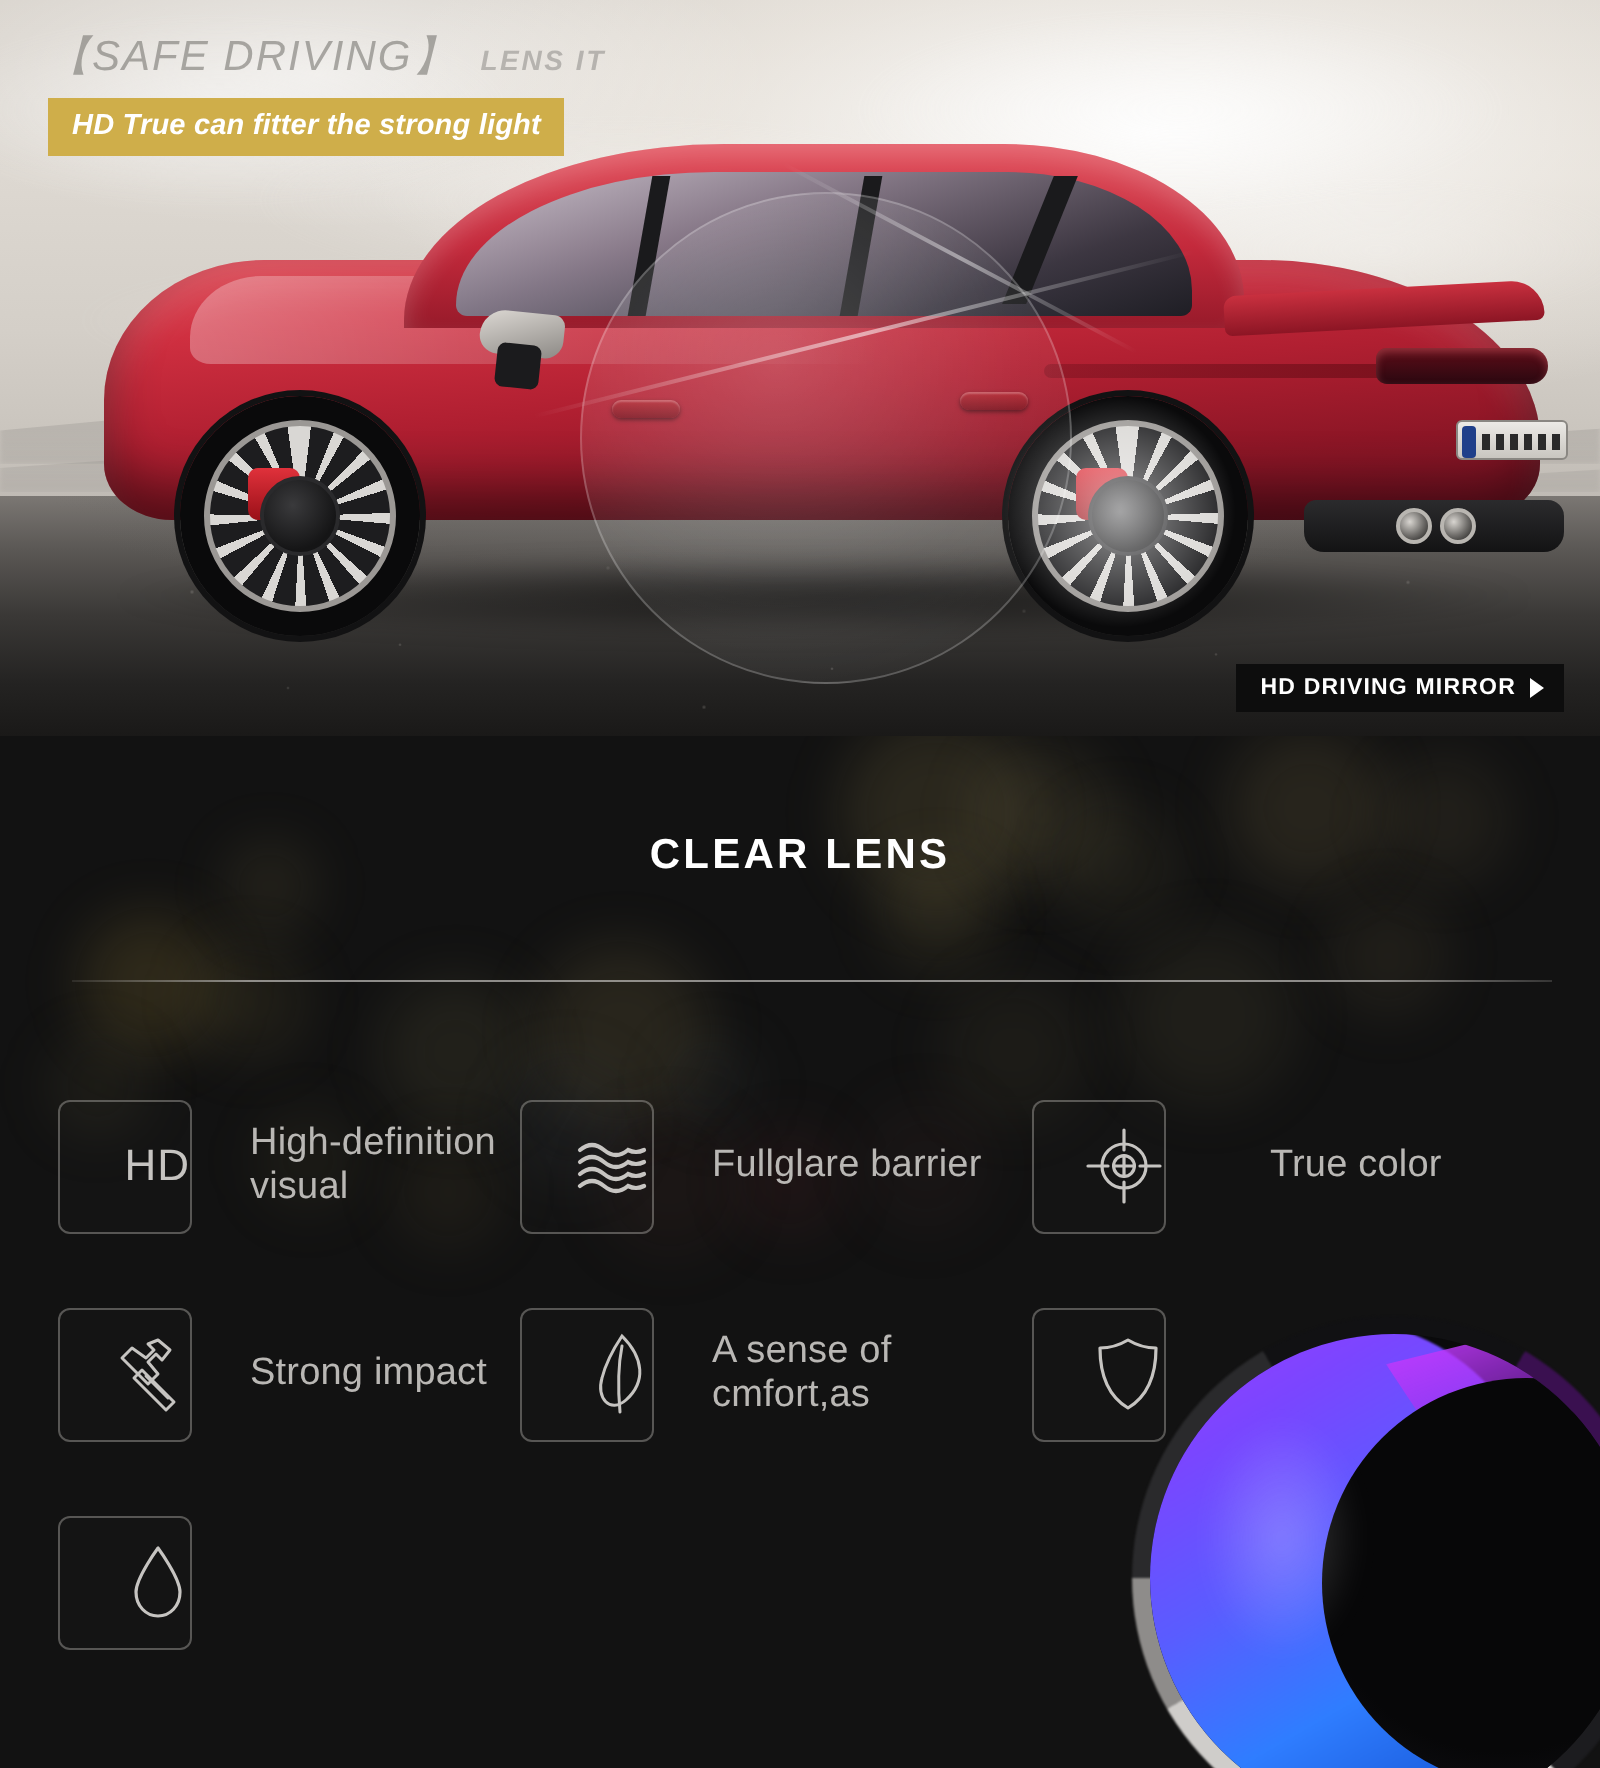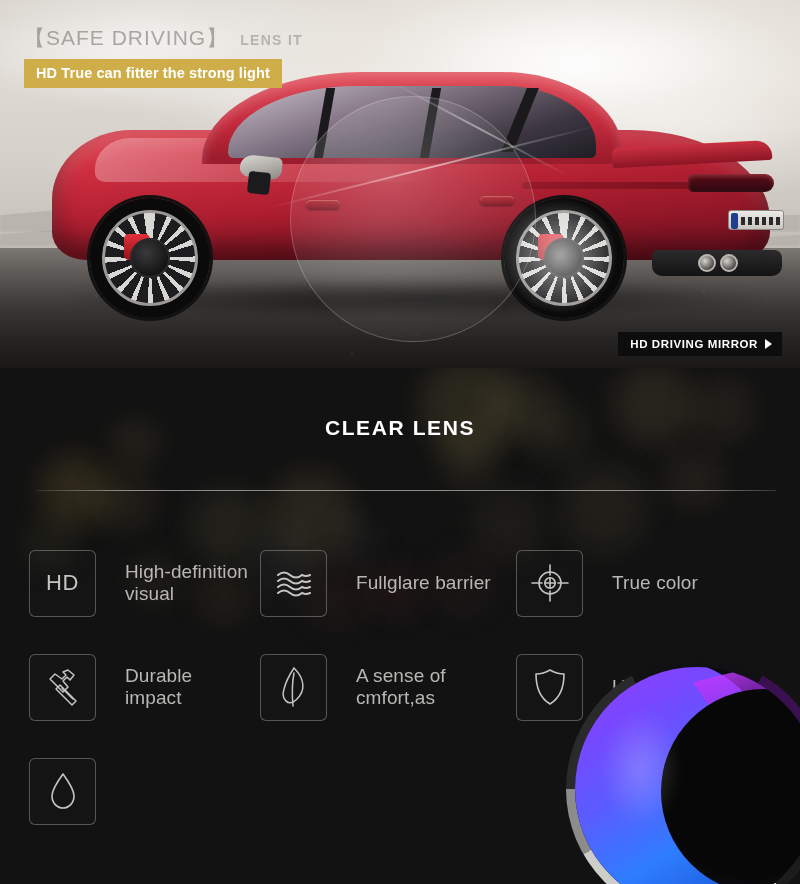--- a/index.html
+++ b/index.html
@@ -230,21 +230,21 @@
     background: linear-gradient(90deg, rgba(255,255,255,0), rgba(255,255,255,.45), rgba(255,255,255,0));
     transform: rotate(28deg); pointer-events:none;
   }
   .flare {
     position:absolute; left: 500px; top: 196px; width: 120px; height: 120px;
     background: radial-gradient(circle, rgba(255,255,255,.55), rgba(255,255,255,0) 68%);
     pointer-events:none;
   }
 
   
-  .hero-head { position: absolute; left: 24px; top: 24px; }
+  .hero-head { position: absolute; left: 24px; top: 14px; font-style: italic; }
   .hero-kicker {
     display: flex; align-items: baseline; gap: 12px;
     letter-spacing: .5px;
   }
   .kicker-main {
     font-size: 21px; font-weight: 400; color: rgba(120,118,114,.60); letter-spacing: 1px;
   }
   .kicker-sub {
     font-size: 14px; font-weight: 700; color: rgba(140,138,134,.55); letter-spacing: 1.3px;
   }
@@ -290,27 +290,27 @@
   .divider {
     position: absolute; top: 122px; left: 36px; width: 740px; height: 1px;
     background: linear-gradient(90deg, rgba(160,158,155,.15), rgba(175,173,170,.78) 12%, rgba(175,173,170,.78) 88%, rgba(160,158,155,.25));
   }
 
   .grid { position: absolute; top: 163px; left: 0; width: 100%; }
   .grid-row { display: flex; height: 104px; }
   .cell { display: flex; align-items: center; }
   .cell-a { width: 254px; padding-left: 29px; }
   .cell-b { width: 248px; padding-left: 6px; }
-  .cell-c { width: 298px; padding-left: 14px; }
+  .cell-c { width: 298px; padding-left: 14px; gap: 23px; }
 
   .icon-box {
     width: 67px; height: 67px; flex: 0 0 67px;
     border: 1px solid rgba(170,168,165,.45);
     border-radius: 6px;
-    display: flex; align-items: center; justify-content: center;
+    display: flex; align-items: center; justify-content: flex-end;
     background: rgba(255,255,255,.012);
   }
   .icon-box .hd-text {
     color: #c6c4c1; font-size: 22px; font-weight: 400; letter-spacing: .5px;
   }
   .icon-box svg { display: block; }
   .feat-label {
     margin-left: 29px;
     color: #b9b7b4; font-size: 19px; font-weight: 400; letter-spacing: .1px;
   }
@@ -501,21 +501,21 @@
 
       <div class="grid-row">
         <div class="cell cell-a">
           <div class="icon-box">
             <svg width="42" height="42" viewBox="0 0 42 42" fill="none" stroke="#c6c4c1" stroke-width="1.5" stroke-linecap="round" stroke-linejoin="round">
               <path d="M8 13 L13 8 L20 13 L24 9 L21 6 L26 4 L32 9 L28 14 L25 11 L21 15 L26 21 L21 26 Z"></path>
               <path d="M18 19 L34 35 L30 39 L14 23 Z"></path>
               <line x1="20" y1="22" x2="31" y2="33"></line>
             </svg>
           </div>
-          <div class="feat-label">Durable impact</div>
+          <div class="feat-label">Strong impact</div>
         </div>
 
         <div class="cell cell-b">
           <div class="icon-box">
             <svg width="30" height="44" viewBox="0 0 30 44" fill="none" stroke="#c6c4c1" stroke-width="1.5" stroke-linecap="round">
               <path d="M15 3 C26 14 27 26 17 35 C9 42 2 34 5 24 C7 16 11 9 15 3 Z"></path>
               <path d="M15 8 C13 18 13 30 14 41"></path>
             </svg>
           </div>
           <div class="feat-label">A sense  of cmfort,as</div>

